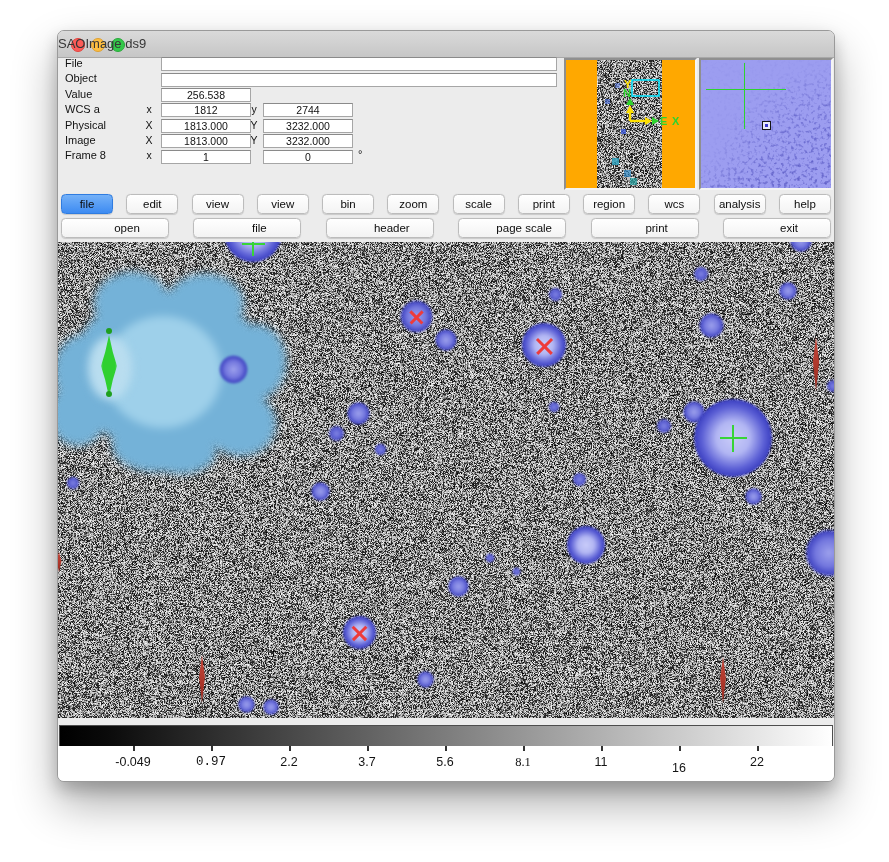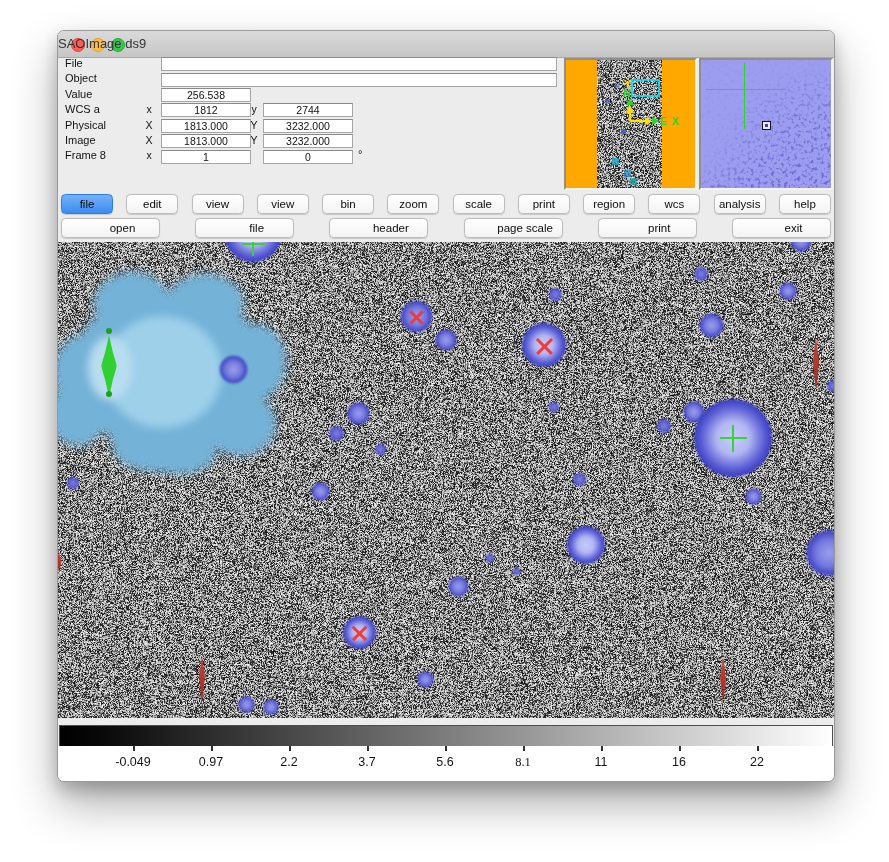--- a/index.html
+++ b/index.html
@@ -44,21 +44,21 @@
   .mag-cursor{position:absolute;left:61px;top:61px;width:7px;height:7px;border:1.5px solid #151515;background:#e9e9fb;}
   .mag-cursor::after{content:'';position:absolute;left:2px;top:2px;width:3px;height:3px;background:#3a3ace;}
   
   .menu-row{position:absolute;left:3px;width:770px;height:20px;display:flex;justify-content:space-between;}
   .menu-row1{top:163px;}
   .menu-row2{top:187px;}
   .mbtn{height:20px;background:linear-gradient(#ffffff,#f3f3f3);border:1px solid #bcbcbc;border-radius:4.5px;
     font-size:11.5px;color:#0c0c0c;display:flex;align-items:center;justify-content:center;
     box-shadow:0 0.5px 1px rgba(0,0,0,.15);box-sizing:border-box;}
   .menu-row1 .mbtn{width:52px;}
-  .menu-row2 .mbtn{width:99px;padding-left:24px;}
+  .menu-row2 .mbtn{width:108px;padding-left:24px;}
   .mbtn.active{background:linear-gradient(#74b1f8,#3d8bf2);border-color:#2f7ce0;}
   
   .image-area{position:absolute;left:0;top:211px;width:776px;height:476px;background:#000;overflow:hidden;}
   .noise-svg{position:absolute;left:0;top:0;display:block;}
   .blob{position:absolute;border-radius:50%;filter:blur(1.2px);}
   .blob.b2{background:radial-gradient(circle,#c9ccf9 0%,#b2b6f3 30%,#5d61d6 56%,#3a3ec0 70%,rgba(30,30,50,0) 75%);}
   .blob.b1{background:radial-gradient(circle,#9ca0ec 0%,#7377de 40%,#4448c4 62%,rgba(30,30,50,0) 73%);}
   .blob.b0{background:radial-gradient(circle,#8185e4 0%,#5155cc 50%,rgba(30,30,50,0) 70%);}
   .nebula{position:absolute;left:-12px;top:22px;width:252px;height:212px;filter:blur(4px);}
   .neb{position:absolute;background:#74b2d8;border-radius:50%;}
@@ -248,33 +248,33 @@
           <div class="red-arrow" style="left: 659px; top: 415px; width: 12px; height: 46px;"></div>
           <div class="red-arrow" style="left: -4px; top: 310px; width: 10px; height: 20px;"></div>
         </div>
     </div>
 
     <div class="colorbar"></div>
     <div class="bottom-strip" id="bottom-strip">
         <div class="cb-tick" style="left: 75px;"></div>
         <div class="cb-label" style="left: 75px;">-0.049</div>
         <div class="cb-tick" style="left: 153px;"></div>
-        <div class="cb-label" style="left: 153px;">0.97</div>
+        <div class="cb-label" style="left: 153px; font-family: Liberation Mono, monospace;">0.97</div>
         <div class="cb-tick" style="left: 231px;"></div>
         <div class="cb-label" style="left: 231px;">2.2</div>
         <div class="cb-tick" style="left: 309px;"></div>
         <div class="cb-label" style="left: 309px;">3.7</div>
         <div class="cb-tick" style="left: 387px;"></div>
         <div class="cb-label" style="left: 387px;">5.6</div>
         <div class="cb-tick" style="left: 465px;"></div>
         <div class="cb-label" style="left: 465px; font-family: Liberation Serif, serif;">8.1</div>
         <div class="cb-tick" style="left: 543px;"></div>
         <div class="cb-label" style="left: 543px;">11</div>
         <div class="cb-tick" style="left: 621px;"></div>
-        <div class="cb-label" style="left: 621px;">16</div>
+        <div class="cb-label" style="left: 621px; margin-top: 6px;">16</div>
         <div class="cb-tick" style="left: 699px;"></div>
         <div class="cb-label" style="left: 699px;">22</div>
       </div>
 
   </div>
 </div>
 
 <svg width="0" height="0" style="position:absolute">
   <defs>
     <filter id="grain" x="0%" y="0%" width="100%" height="100%">

